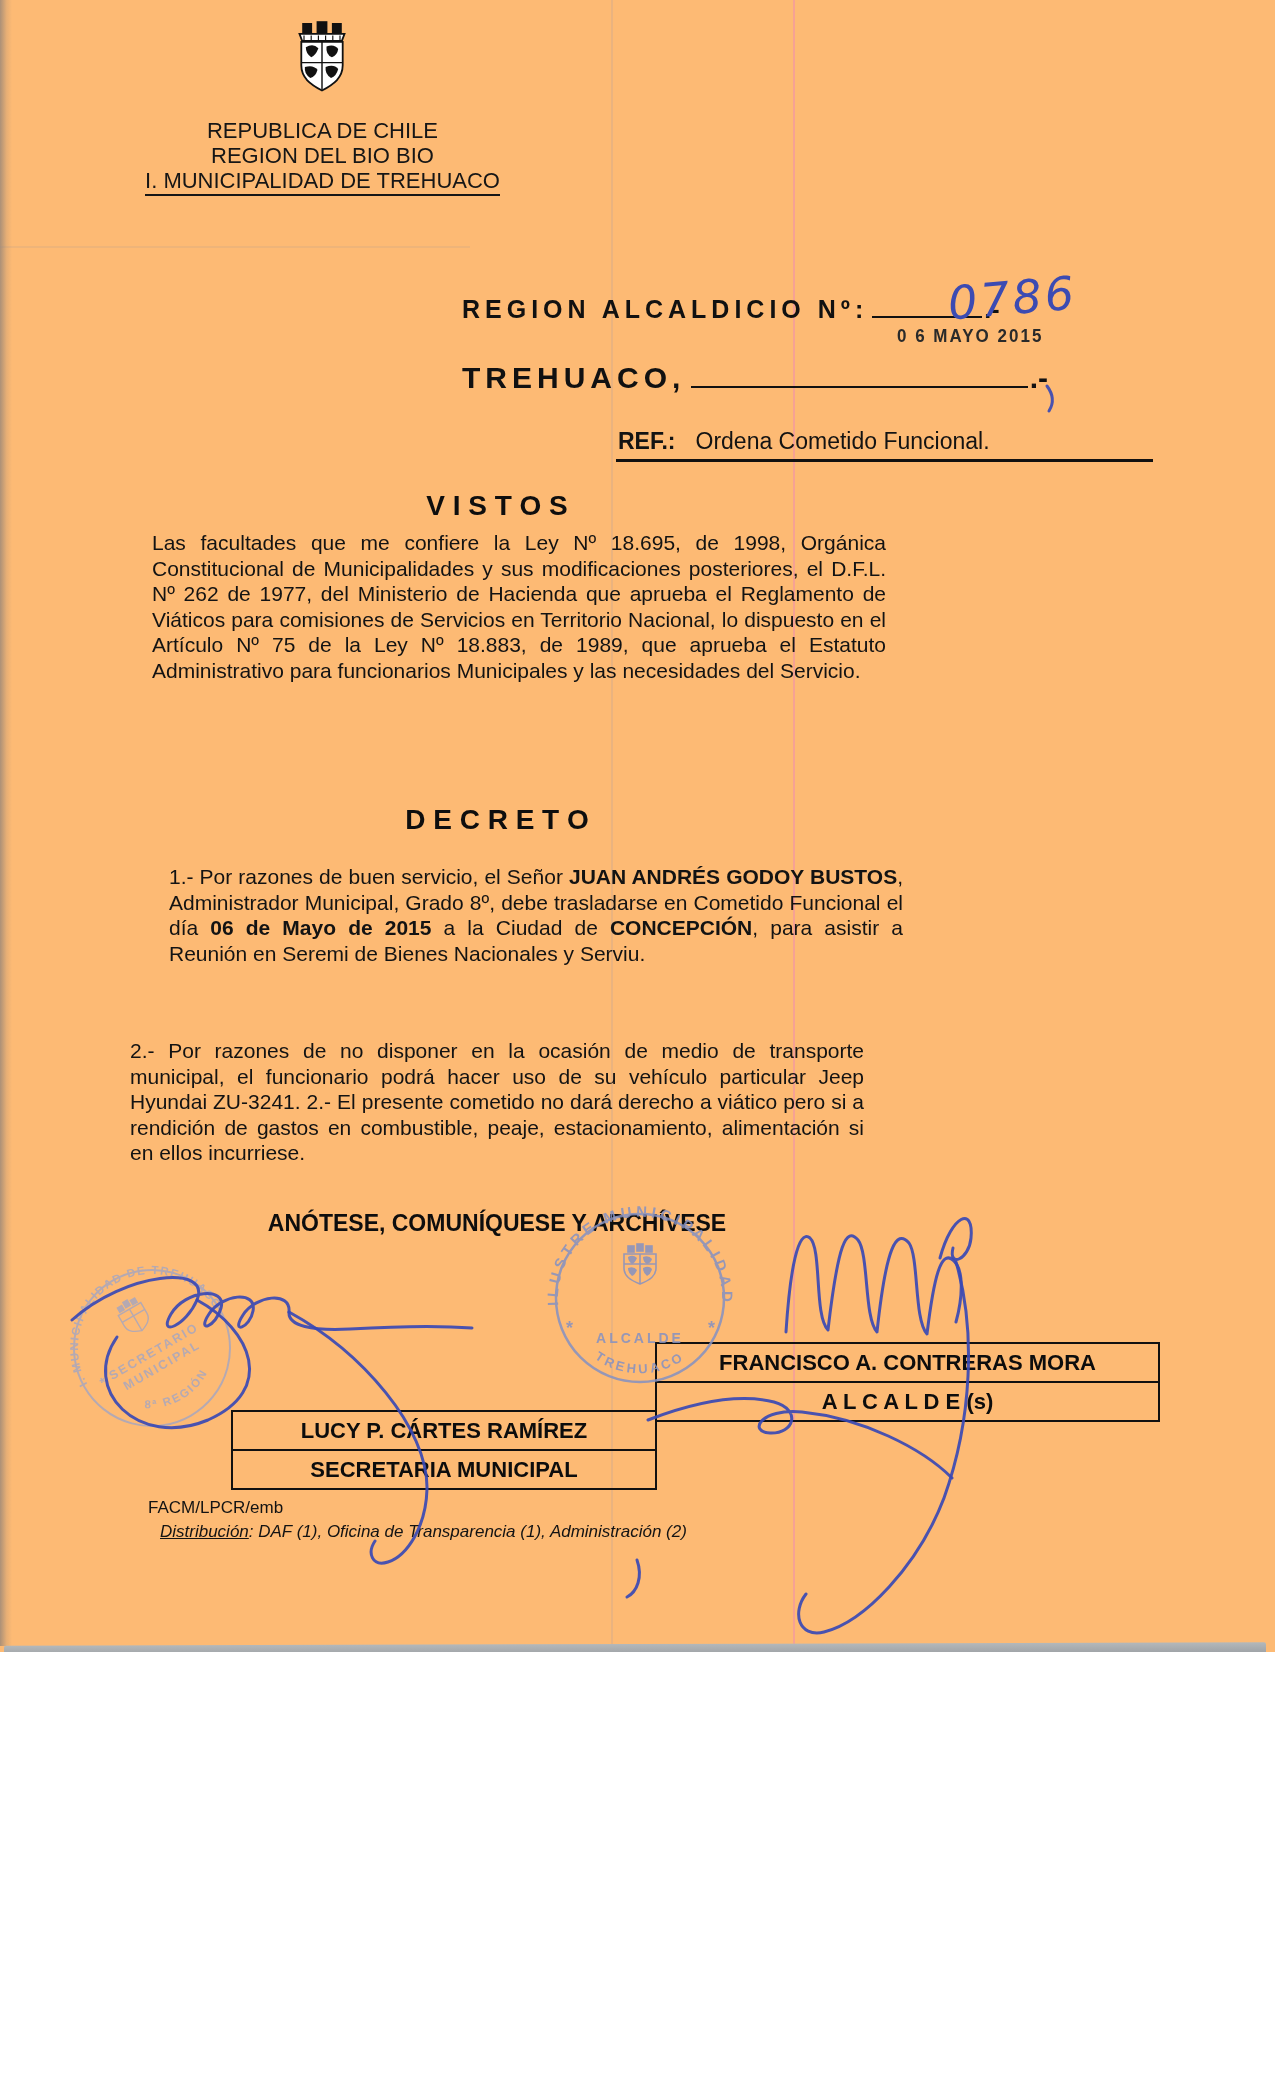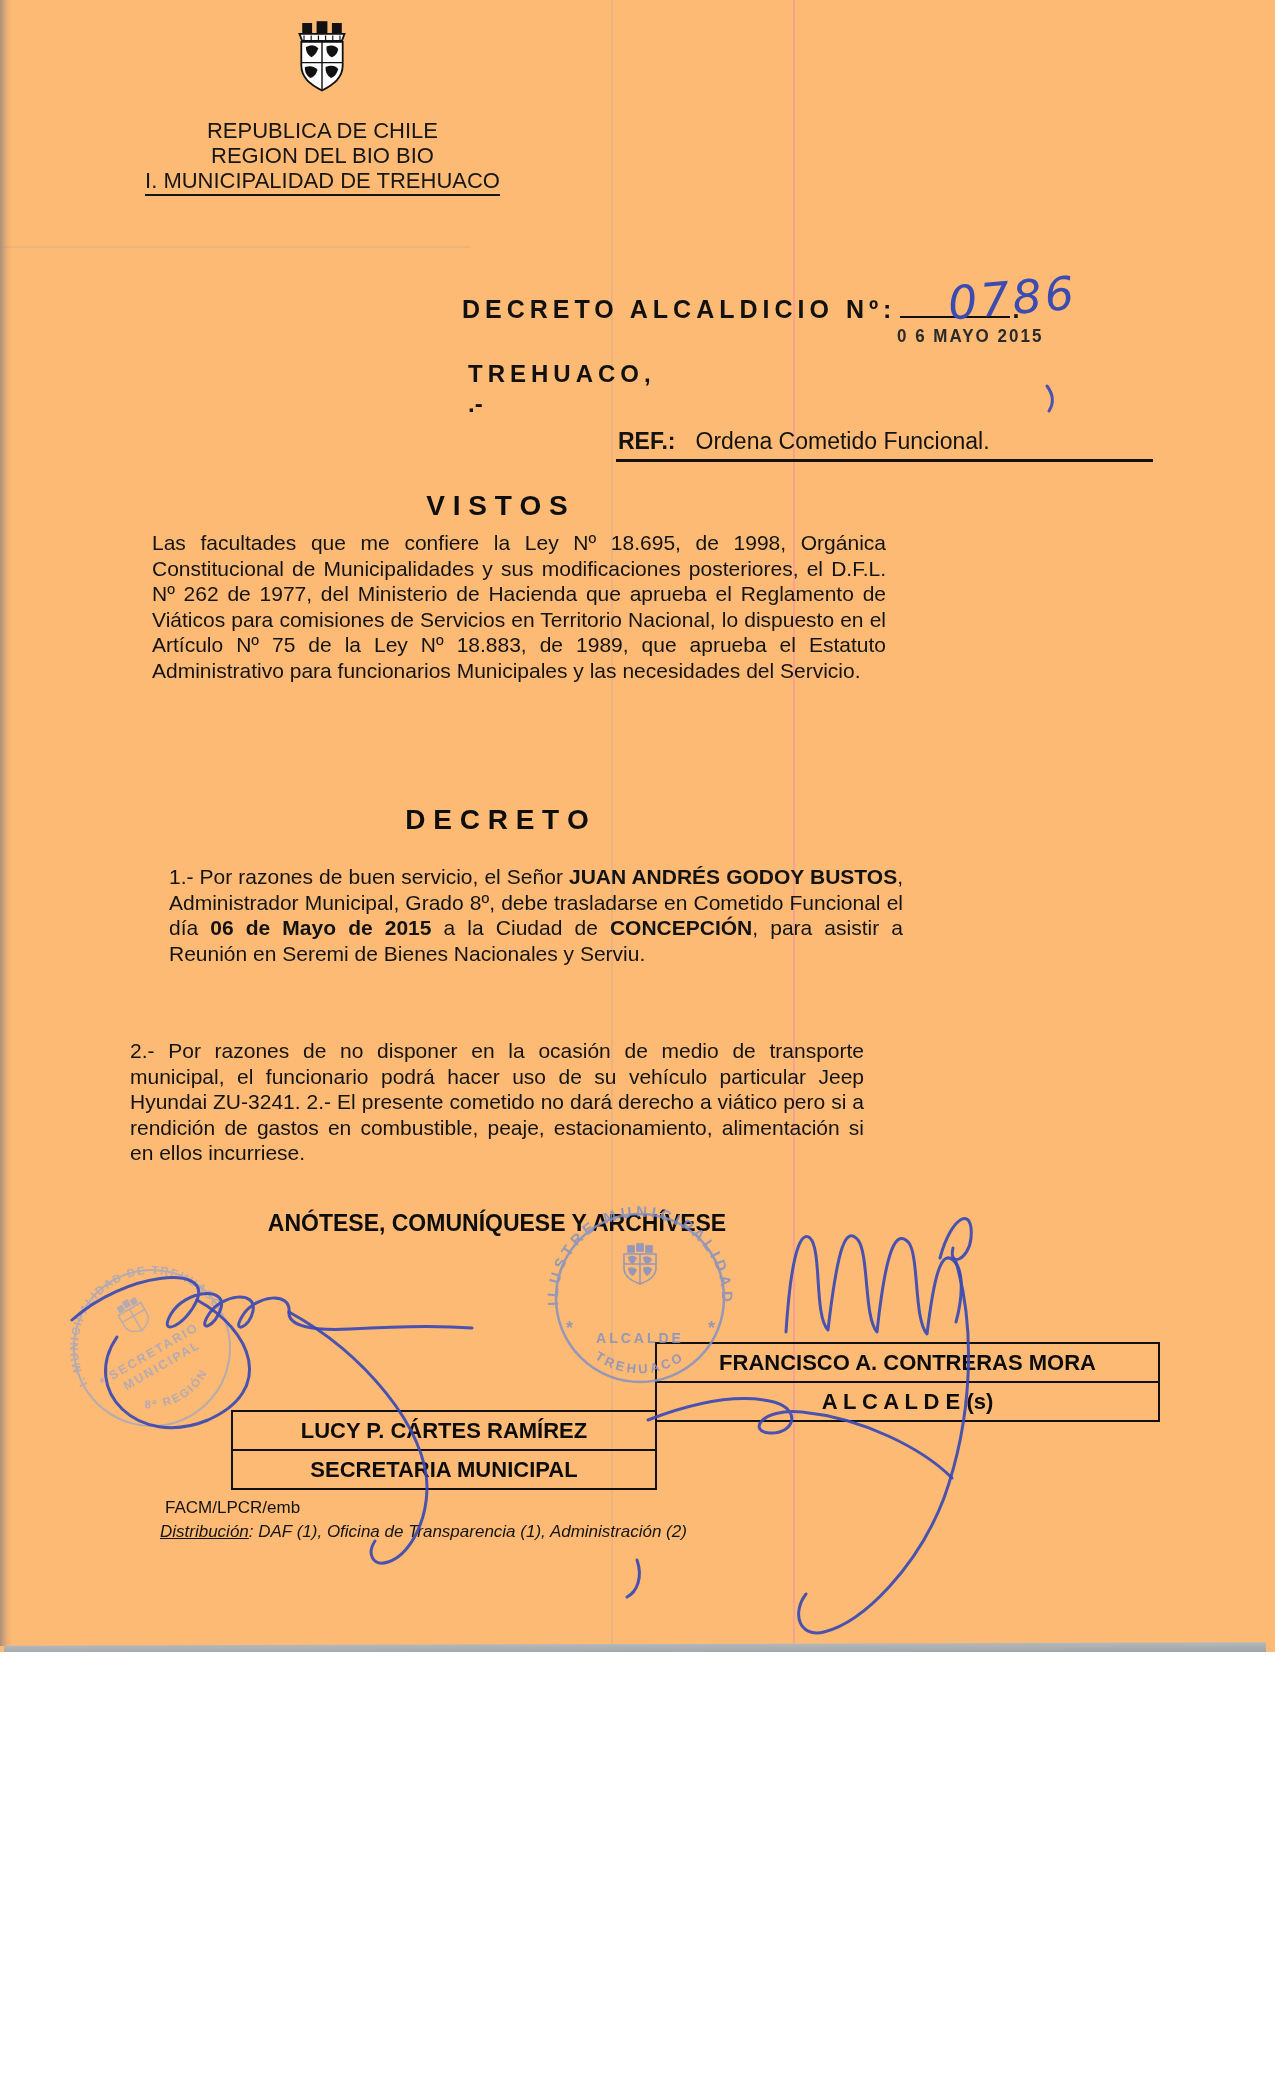--- a/index.html
+++ b/index.html
@@ -19,21 +19,21 @@
   .lh-underline{display:inline-block;border-bottom:2.5px solid #161616;padding-bottom:1px;}
   .emblem{position:absolute;left:277px;top:18px;width:90px;height:82px;}
   
   .decree-line{position:absolute;left:462px;top:290px;display:flex;align-items:baseline;color:#111;
     font-weight:bold;font-size:25px;letter-spacing:5px;}
   .num-underline{display:inline-block;width:110px;border-bottom:2.5px solid #111;height:26px;margin-left:4px;}
   .decree-suffix{letter-spacing:0;margin-left:2px;}
   .date-stamp{position:absolute;left:897px;top:326px;font-weight:bold;font-size:17px;letter-spacing:2px;
     color:#2a2a2a;transform:scaleY(1.1);font-family:"Liberation Sans",sans-serif;}
   .city-line{position:absolute;left:462px;top:360px;width:586px;display:flex;align-items:baseline;color:#111;
-    font-weight:bold;font-size:24px;letter-spacing:5px;flex-direction:column;}
+    font-weight:bold;font-size:30px;letter-spacing:5px;}
   .city-fill{flex:1;border-bottom:2.5px solid #111;height:26px;margin-left:6px;}
   .ref-line{position:absolute;left:618px;top:428px;font-size:23px;color:#131313;}
   .ref-label{font-weight:bold;margin-right:20px;}
   .ref-underline{position:absolute;left:616px;top:459px;width:537px;height:3px;background:#111;}
   
   .col{position:absolute;left:130px;width:734px;color:#131313;}
   .sec-title{text-align:center;font-weight:bold;font-size:28px;color:#0e0e0e;}
   .just{font-size:21px;line-height:25.6px;text-align:justify;text-justify:inter-word;}
   .b{font-weight:bold;}
   #vistos-title{top:490px;}
@@ -43,21 +43,21 @@
   #p2{top:1038px;}
   #closing{top:1178px;font-size:23px;margin-top:32px;}
   
   .namebox{position:absolute;border:2.5px solid #111;color:#0d0d0d;font-weight:bold;text-align:center;
     background:transparent;}
   .nb-row{font-size:22px;padding:6px 4px 5px 4px;}
   .nb-row:first-child{border-bottom:2.5px solid #111;}
   #alcalde-box{left:655px;top:1342px;width:501px;}
   #secretaria-box{left:231px;top:1410px;width:422px;}
   
-  .footer-initials{position:absolute;left:165px;top:1498px;font-size:17px;color:#131313;}
+  .footer-initials{position:absolute;left:148px;top:1498px;font-size:17px;color:#131313;}
   .footer-dist{position:absolute;left:160px;top:1522px;font-size:17px;color:#131313;font-style:italic;}
   .u{text-decoration:underline;}
   
   .ink{position:absolute;left:0;top:0;width:1275px;height:1655px;z-index:6;pointer-events:none;}
   .sig{fill:none;stroke:#3a49b4;stroke-width:3;stroke-linecap:round;stroke-linejoin:round;opacity:.92;}
   .stamp-stroke{fill:none;stroke:#8591c2;}
   .stamp-text{fill:#8591c2;stroke:none;font-family:"Liberation Sans",sans-serif;font-weight:bold;}
   .lstamp-text{fill:#97a3cd;stroke:none;font-family:"Liberation Sans",sans-serif;font-weight:bold;}
   .hand-number{fill:#3c4bb2;font-style:italic;font-family:"DejaVu Sans",sans-serif;letter-spacing:3px;}
 </style>
@@ -90,21 +90,21 @@
     </g>
   </svg>
 
   <div class="letterhead">
     <div>REPUBLICA DE CHILE</div>
     <div>REGION DEL BIO BIO</div>
     <div><span class="lh-underline">I. MUNICIPALIDAD DE TREHUACO</span></div>
   </div>
 
   <div class="decree-line">
-    <span>DECRETO ALCALDICIO Nº:</span>
+    <span>REGION ALCALDICIO Nº:</span>
     <span class="num-underline"></span>
     <span class="decree-suffix">.-</span>
   </div>
 
   <div class="date-stamp">0 6 MAYO 2015</div>
 
   <div class="city-line">
     <span>TREHUACO,</span>
     <span class="city-fill"></span>
     <span class="decree-suffix">.-</span>

